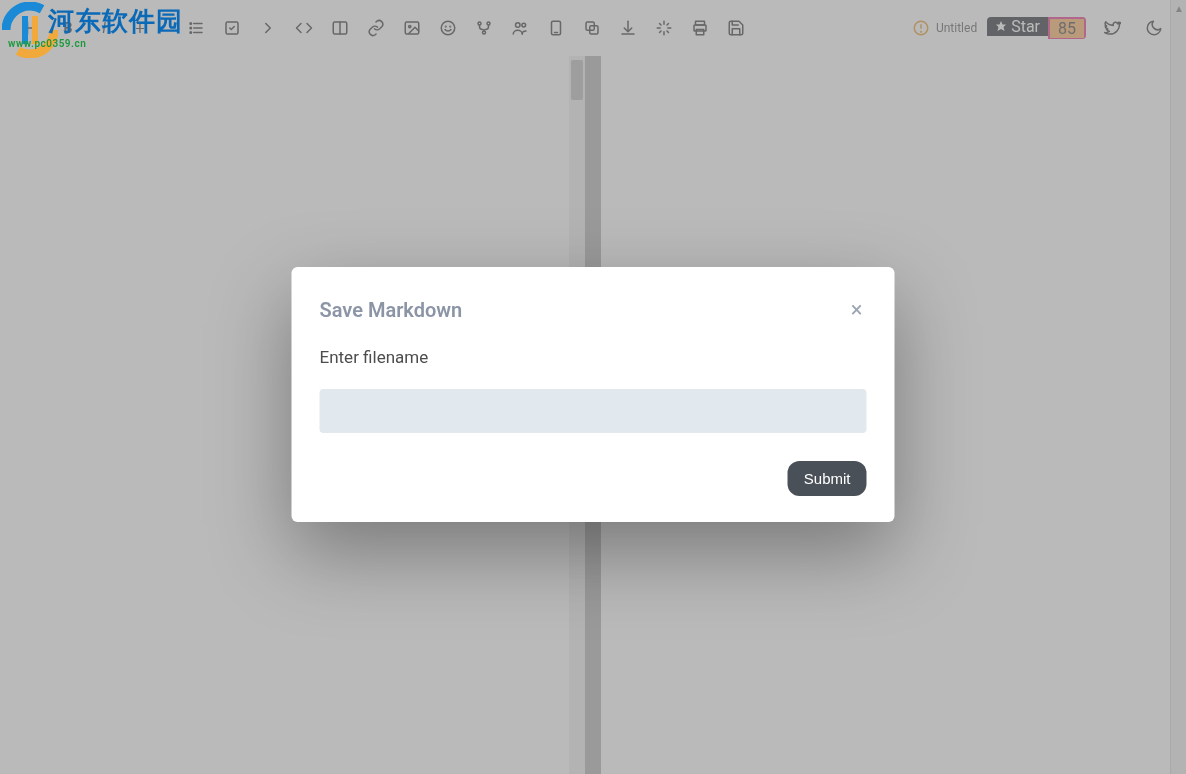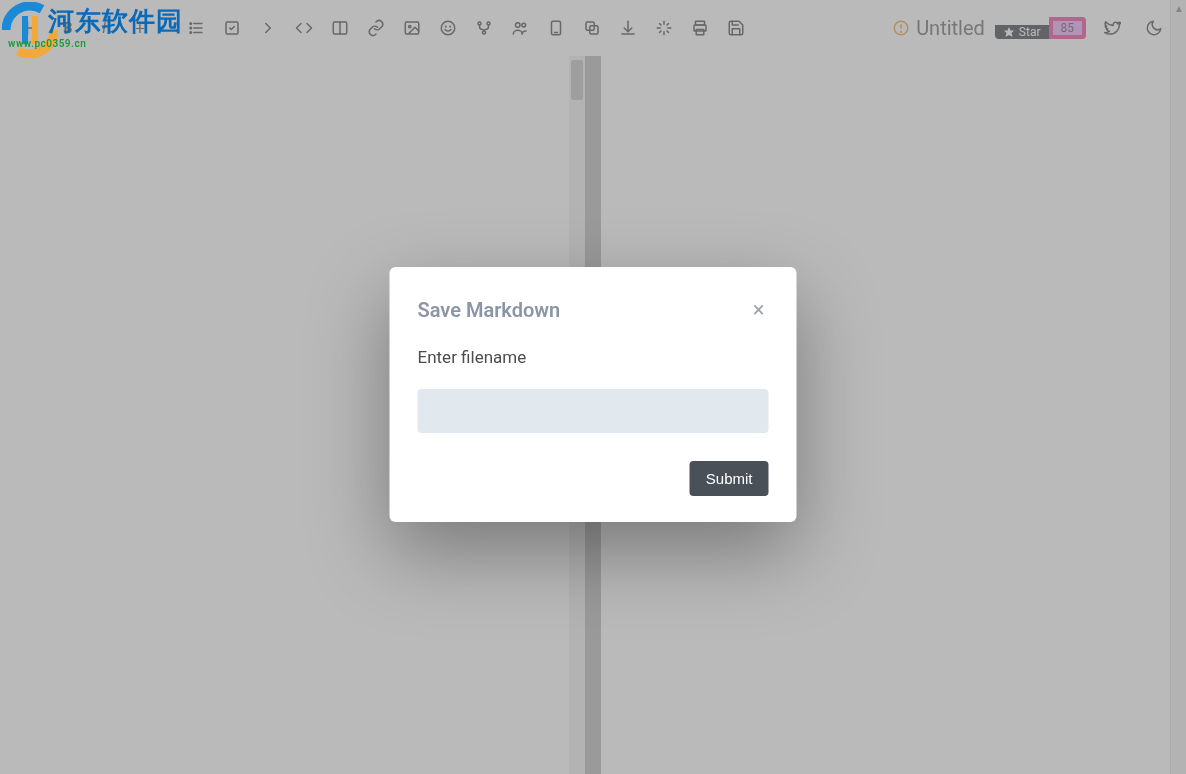--- a/index.html
+++ b/index.html
@@ -46,45 +46,45 @@
       margin-left: auto;
       display: flex;
       align-items: center;
       gap: 10px;
     }
     .status {
       display: flex;
       align-items: center;
       gap: 6px;
       color: #6b6b6b;
-      font-size: 20px;
+      font-size: 12px;
     }
     .status svg { width: 18px; height: 18px; stroke: #e6a43c; fill: none; stroke-width: 2; }
     .star-widget {
       display: flex;
-      align-items: flex-end;
+      align-items: flex-start;
       border-radius: 4px;
       overflow: hidden;
-      font-size: 12px;
+      font-size: 16px;
       height: 22px;
     }
     .star-btn {
       display: flex;
       align-items: center;
       gap: 4px;
       background: #3a3f46;
       color: #fff;
       padding: 0 8px;
     }
     .star-btn svg { width: 12px; height: 12px; fill: #fff; }
     .star-count {
       display: flex;
       align-items: center;
-      background: #f0abfc;
-      border: 4px solid #ec4899;
+      background: #fdba74;
+      border: 2px solid #ec4899;
       color: #555;
       padding: 0 8px;
     }
     .content {
       display: flex;
       height: calc(100% - 56px);
     }
     .pane {
       flex: 1;
       background: #ffffff;
@@ -122,21 +122,21 @@
       width: 16px; height: 16px;
       display:flex;align-items:center;justify-content:center;
       color:#8a8a8a; font-size:10px;
     }
     
     .modal {
       position: absolute;
       top: 267px;
       left: 50%;
       transform: translateX(-50%);
-      width: 407px;
+      width: 603px;
       background: #ffffff;
       border-radius: 6px;
       box-shadow: 0 30px 80px rgba(0,0,0,0.35);
       z-index: 20;
       padding: 28px 28px 26px 28px;
     }
     .modal-header {
       display: flex;
       align-items: center;
       justify-content: space-between;
@@ -170,21 +170,21 @@
       margin-bottom: 28px;
     }
     .modal-footer {
       display: flex;
       justify-content: flex-end;
     }
     .submit-btn {
       background: #4a5058;
       color: #ffffff;
       border: none;
-      border-radius: 4px;
+      border-radius: 12px;
       padding: 9px 16px;
       font-size: 15px;
       cursor: pointer;
     }
     
     .watermark {
       position: absolute;
       top: 2px;
       left: 2px;
       z-index: 30;

